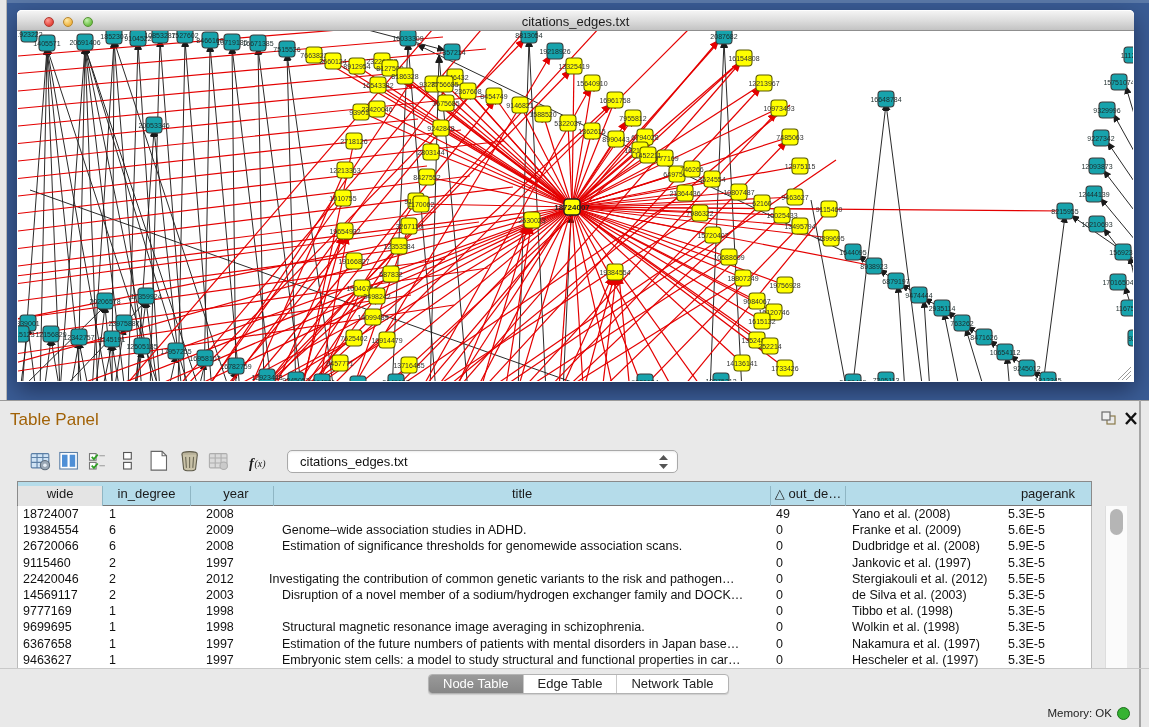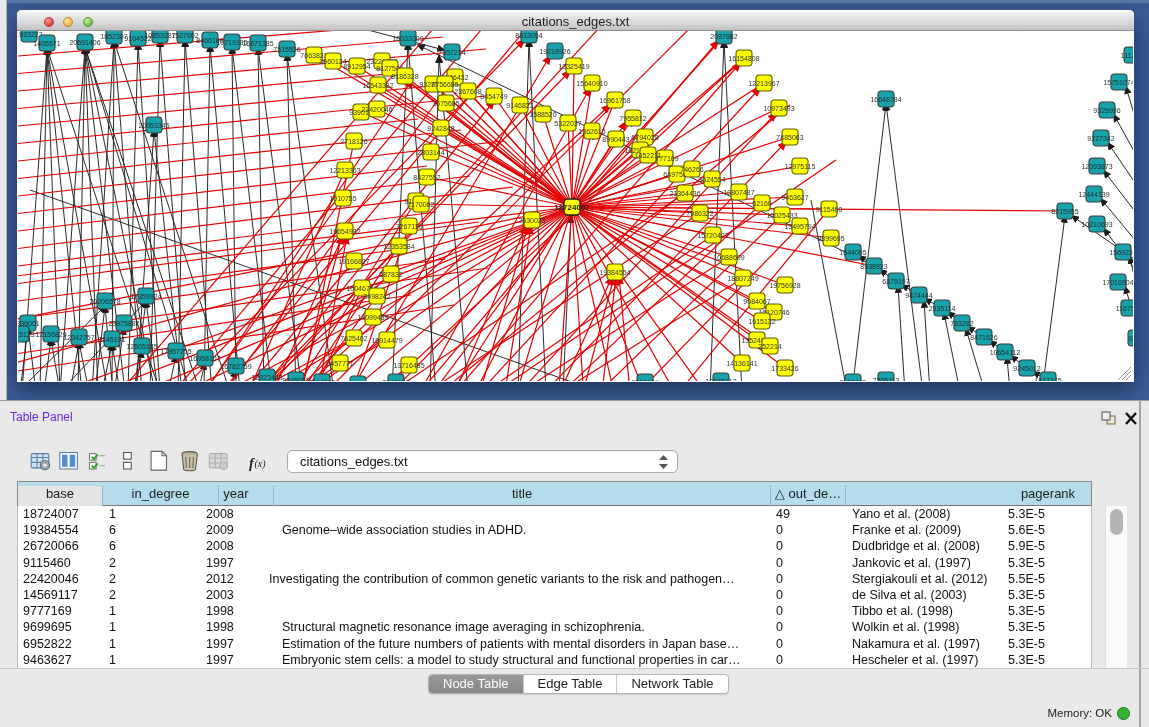--- a/index.html
+++ b/index.html
@@ -8,21 +8,21 @@
 .lstrip {position:absolute;left:0;top:0;width:7px;height:400px;background:#e7e7e7;border-right:1px solid #b5b5b5}
 .win {position:absolute;left:17px;top:10px;width:1117px;height:372px;border-radius:5px 5px 0 0;
   box-shadow:0 8px 22px rgba(0,0,20,.45);background:#fff}
 .tbar {position:absolute;left:0;top:0;width:100%;height:21px;border-radius:5px 5px 0 0;
   background:linear-gradient(#f6f6f6,#dcdcdc 55%,#c3c3c3);border-bottom:1px solid #8f8f8f;
   box-shadow:inset 0 1px 0 #fdfdfd}
 .tl {position:absolute;top:7px;width:10px;height:10px;border-radius:50%}
 .title {position:absolute;width:100%;text-align:center;top:4px;font-size:13px;color:#1c1c1c}
 .canvas {position:absolute;left:1px;top:21px;width:1115px;height:350px;background:#fff;overflow:hidden}
 .panel {position:absolute;left:0;top:400px;width:1149px;height:327px;background:#e9e9e9;border-top:1px solid #9a9a9a}
-.ptitle {position:absolute;left:10px;top:410px;font-size:12px;color:#6d28d9}
+.ptitle {position:absolute;left:10px;top:410px;font-size:17px;color:#a16207}
 .combo {position:absolute;left:287px;top:450px;width:391px;height:23px;background:#fff;border:1px solid #a9a9a9;
   border-radius:5px;font-size:13px;color:#111;line-height:21px;padding-left:12px;box-shadow:inset 0 1px 2px rgba(0,0,0,.08)}
 .thead {position:absolute;left:17px;top:481px;width:1075px;height:25px;background:#b5dcea;border:1px solid #8a8a8a;border-bottom:1px solid #777}
 .th {position:absolute;top:4px;font-size:13px;color:#1b1b1b;text-align:center;border-right:1px solid #8fb6c4;height:25px}
 .tbody {position:absolute;left:17px;top:506px;width:1075px;height:162px;background:#fff;overflow:hidden;border-left:1px solid #bbb;border-right:1px solid #bbb}
 .trow {position:absolute;left:0;width:1075px;height:16px;font-size:12.5px;color:#111;white-space:nowrap}
 .trow span {position:absolute;top:0}
 .tabs {position:absolute;left:428px;top:674px;height:20px;border:1px solid #b3b3b3;border-radius:4px;background:#fff;
   font-size:13px;color:#222;box-shadow:0 1px 1px rgba(0,0,0,.12)}
 .tab {float:left;height:18px;line-height:18px;padding:0 14px;border-right:1px solid #c9c9c9}
@@ -653,22 +653,22 @@
  <text x="205" y="16" font-size="9" font-style="italic" fill="#1a1a1a" font-family="Liberation Serif, serif">(x)</text>
 </svg>
 
 <div class="combo">citations_edges.txt
  <svg width="11" height="14" viewBox="0 0 11 14" style="position:absolute;right:8px;top:4px">
   <path d="M5.5,0 L10,5 H1 z" fill="#555"></path>
       <path d="M5.5,14 L10,9 H1 z" fill="#555"></path>
  </svg>
 </div>
 <div class="thead">
- <div class="th" style="left:0;width:85px;background:#e4e4e4">base</div>
- <div class="th" style="left:85px;width:116px">in_degree</div>
+ <div class="th" style="left:0;width:85px;background:#e4e4e4">wide</div>
+ <div class="th" style="left:85px;width:88px">in_degree</div>
  <div class="th" style="left:181px;width:75px">year</div>
  <div class="th" style="left:256px;width:497px">title</div>
  <div class="th" style="left:753px;width:75px">△ out_de…</div>
  <div class="th" style="left:985px;width:90px;border-right:none">pagerank</div>
 </div>
 <div class="tbody">
     <div class="trow" style="top:1px">
       <span style="left:5px">18724007</span>
       <span style="left:91px">1</span>
       <span style="left:188px">2008</span>
@@ -682,20 +682,21 @@
       <span style="left:188px">2009</span>
       <span style="left:264px">Genome–wide association studies in ADHD.</span>
       <span style="left:758px">0</span>
       <span style="left:834px">Franke et al. (2009)</span>
       <span style="left:990px">5.6E-5</span>
     </div>
     <div class="trow" style="top:33.4px">
       <span style="left:5px">26720066</span>
       <span style="left:91px">6</span>
       <span style="left:188px">2008</span>
+      <span style="left:264px">Estimation of significance thresholds for genomewide association scans.</span>
       <span style="left:758px">0</span>
       <span style="left:834px">Dudbridge et al. (2008)</span>
       <span style="left:990px">5.9E-5</span>
     </div>
     <div class="trow" style="top:49.599999999999994px">
       <span style="left:5px">9115460</span>
       <span style="left:91px">2</span>
       <span style="left:188px">1997</span>
       <span style="left:758px">0</span>
       <span style="left:834px">Jankovic et al. (1997)</span>
@@ -707,20 +708,21 @@
       <span style="left:188px">2012</span>
       <span style="left:251px">Investigating the contribution of common genetic variants to the risk and pathogen…</span>
       <span style="left:758px">0</span>
       <span style="left:834px">Stergiakouli et al. (2012)</span>
       <span style="left:990px">5.5E-5</span>
     </div>
     <div class="trow" style="top:82.0px">
       <span style="left:5px">14569117</span>
       <span style="left:91px">2</span>
       <span style="left:188px">2003</span>
+      <span style="left:264px">Disruption of a novel member of a sodium/hydrogen exchanger family and DOCK…</span>
       <span style="left:758px">0</span>
       <span style="left:834px">de Silva et al. (2003)</span>
       <span style="left:990px">5.3E-5</span>
     </div>
     <div class="trow" style="top:98.2px">
       <span style="left:5px">9777169</span>
       <span style="left:91px">1</span>
       <span style="left:188px">1998</span>
       <span style="left:758px">0</span>
       <span style="left:834px">Tibbo et al. (1998)</span>
@@ -729,21 +731,21 @@
     <div class="trow" style="top:114.4px">
       <span style="left:5px">9699695</span>
       <span style="left:91px">1</span>
       <span style="left:188px">1998</span>
       <span style="left:264px">Structural magnetic resonance image averaging in schizophrenia.</span>
       <span style="left:758px">0</span>
       <span style="left:834px">Wolkin et al. (1998)</span>
       <span style="left:990px">5.3E-5</span>
     </div>
     <div class="trow" style="top:130.6px">
-      <span style="left:5px">6952822</span>
+      <span style="left:5px">6367658</span>
       <span style="left:91px">1</span>
       <span style="left:188px">1997</span>
       <span style="left:264px">Estimation of the future numbers of patients with mental disorders in Japan base…</span>
       <span style="left:758px">0</span>
       <span style="left:834px">Nakamura et al. (1997)</span>
       <span style="left:990px">5.3E-5</span>
     </div>
     <div class="trow" style="top:146.79999999999998px">
       <span style="left:5px">9463627</span>
       <span style="left:91px">1</span>

